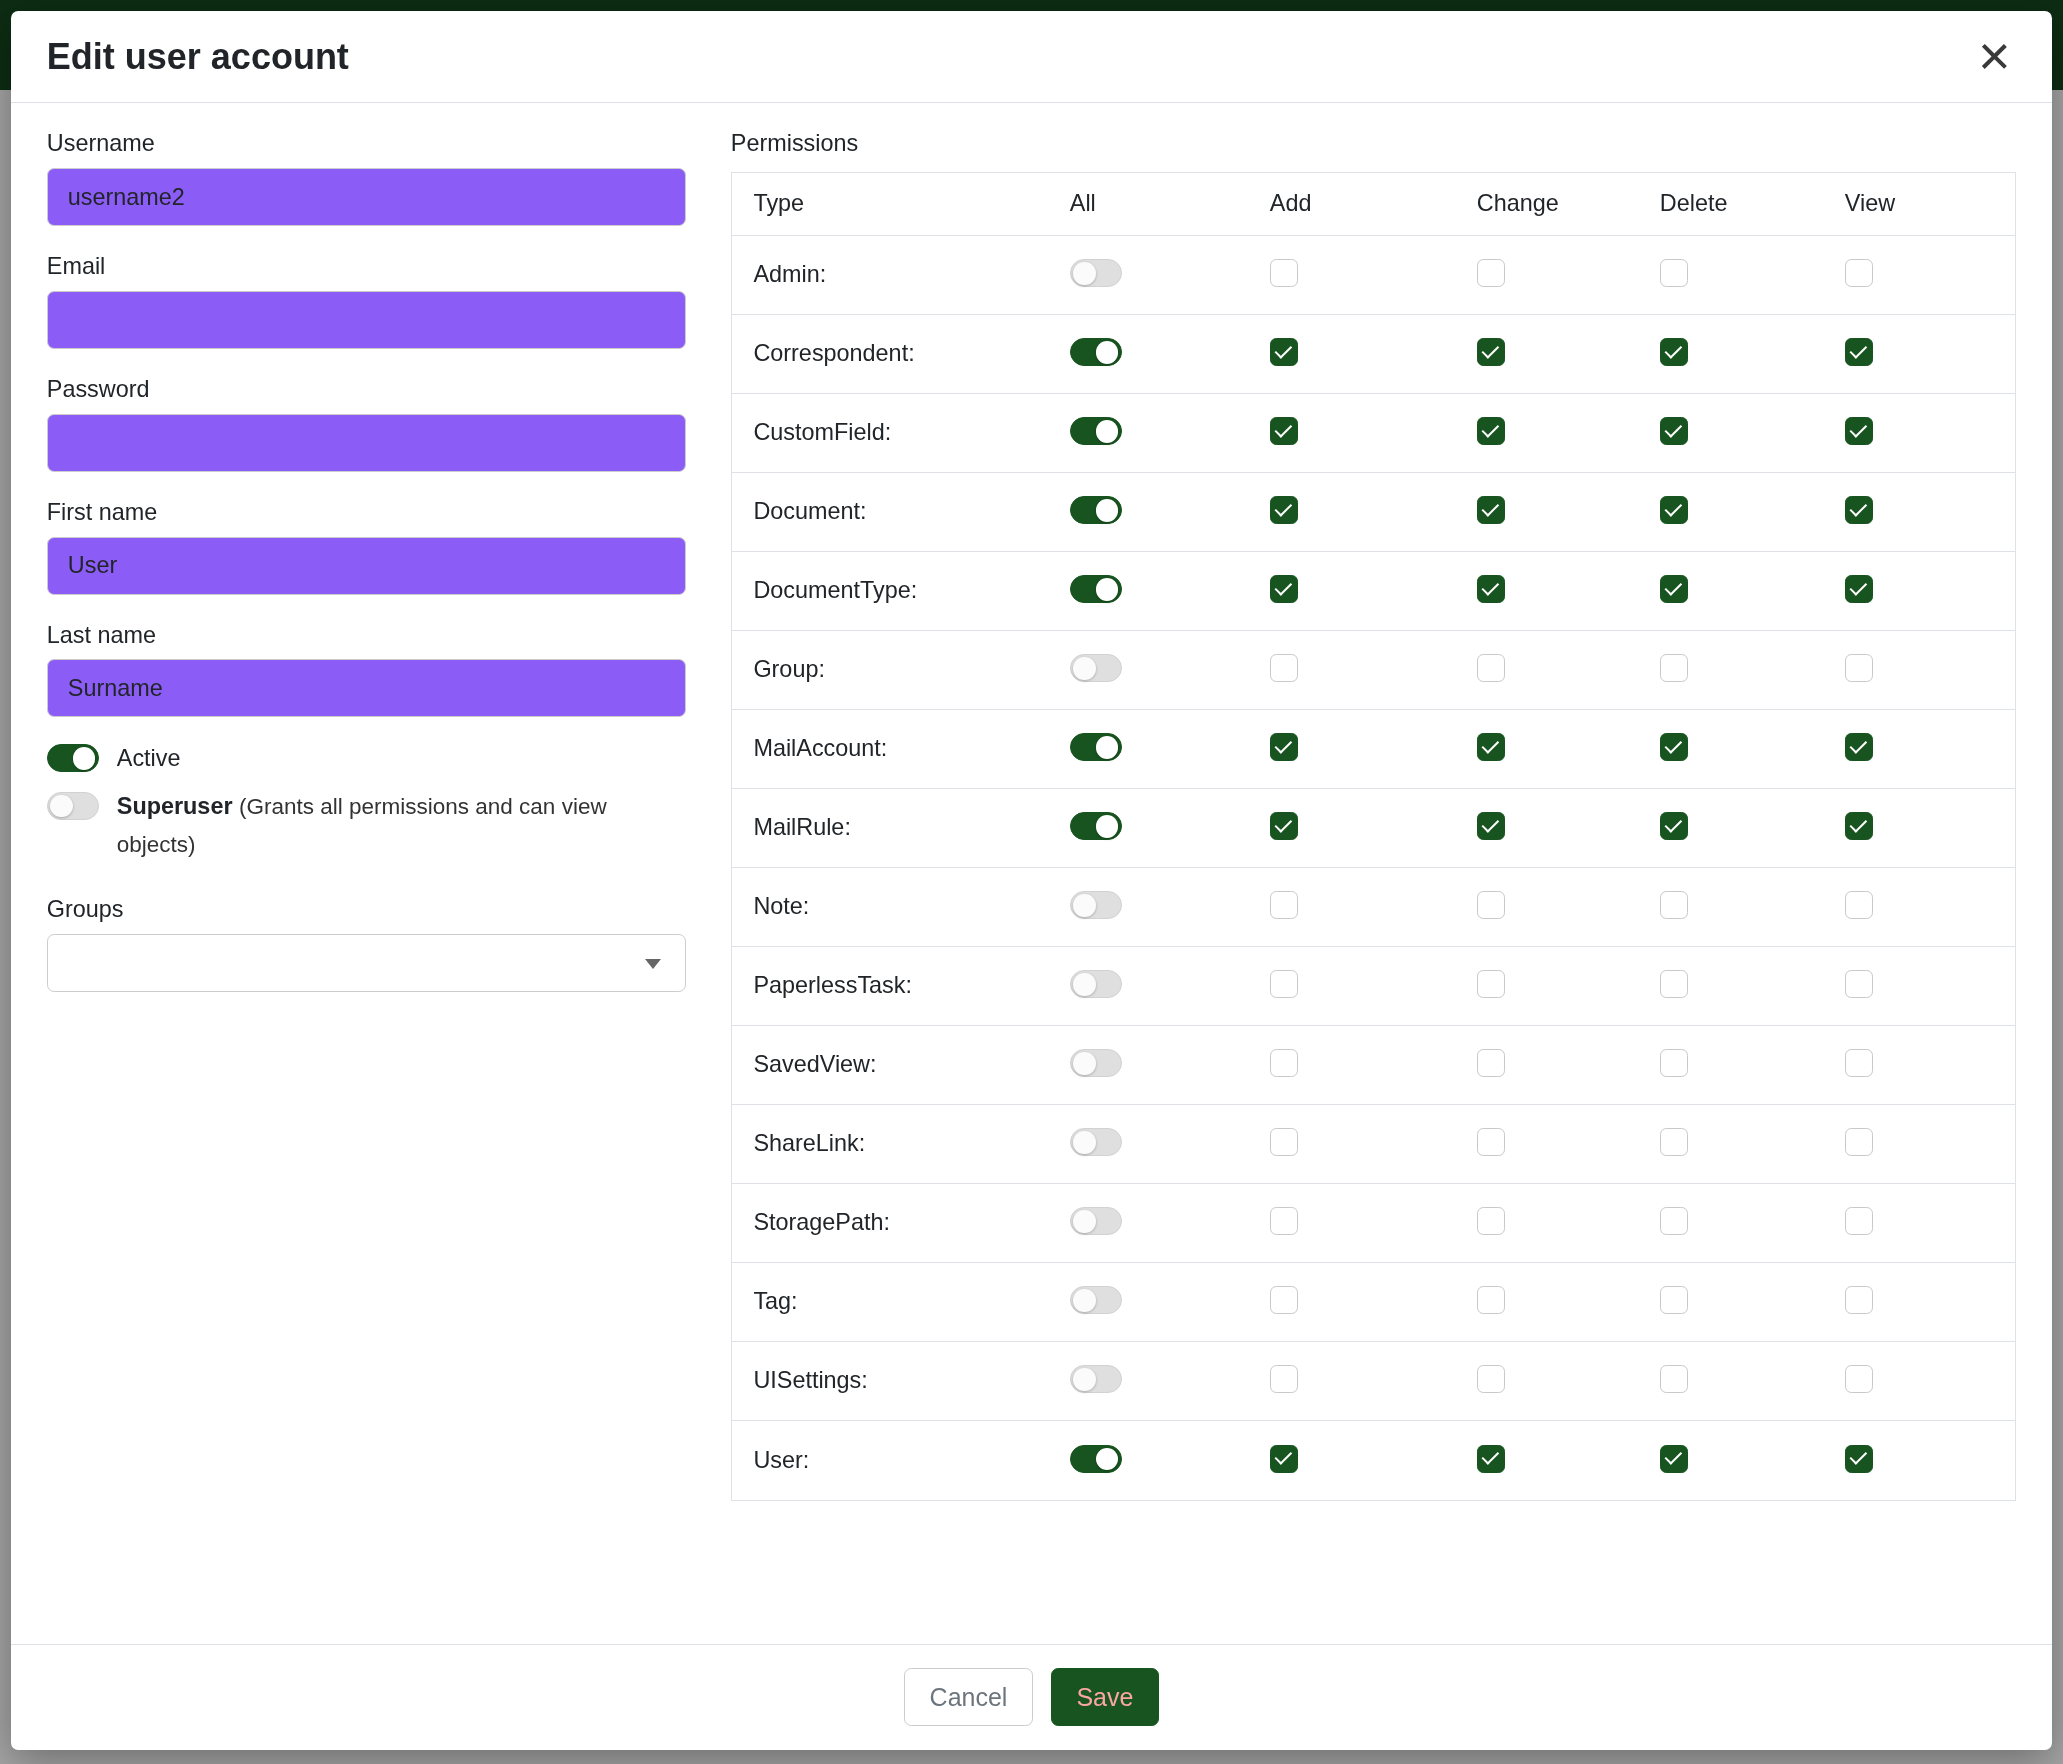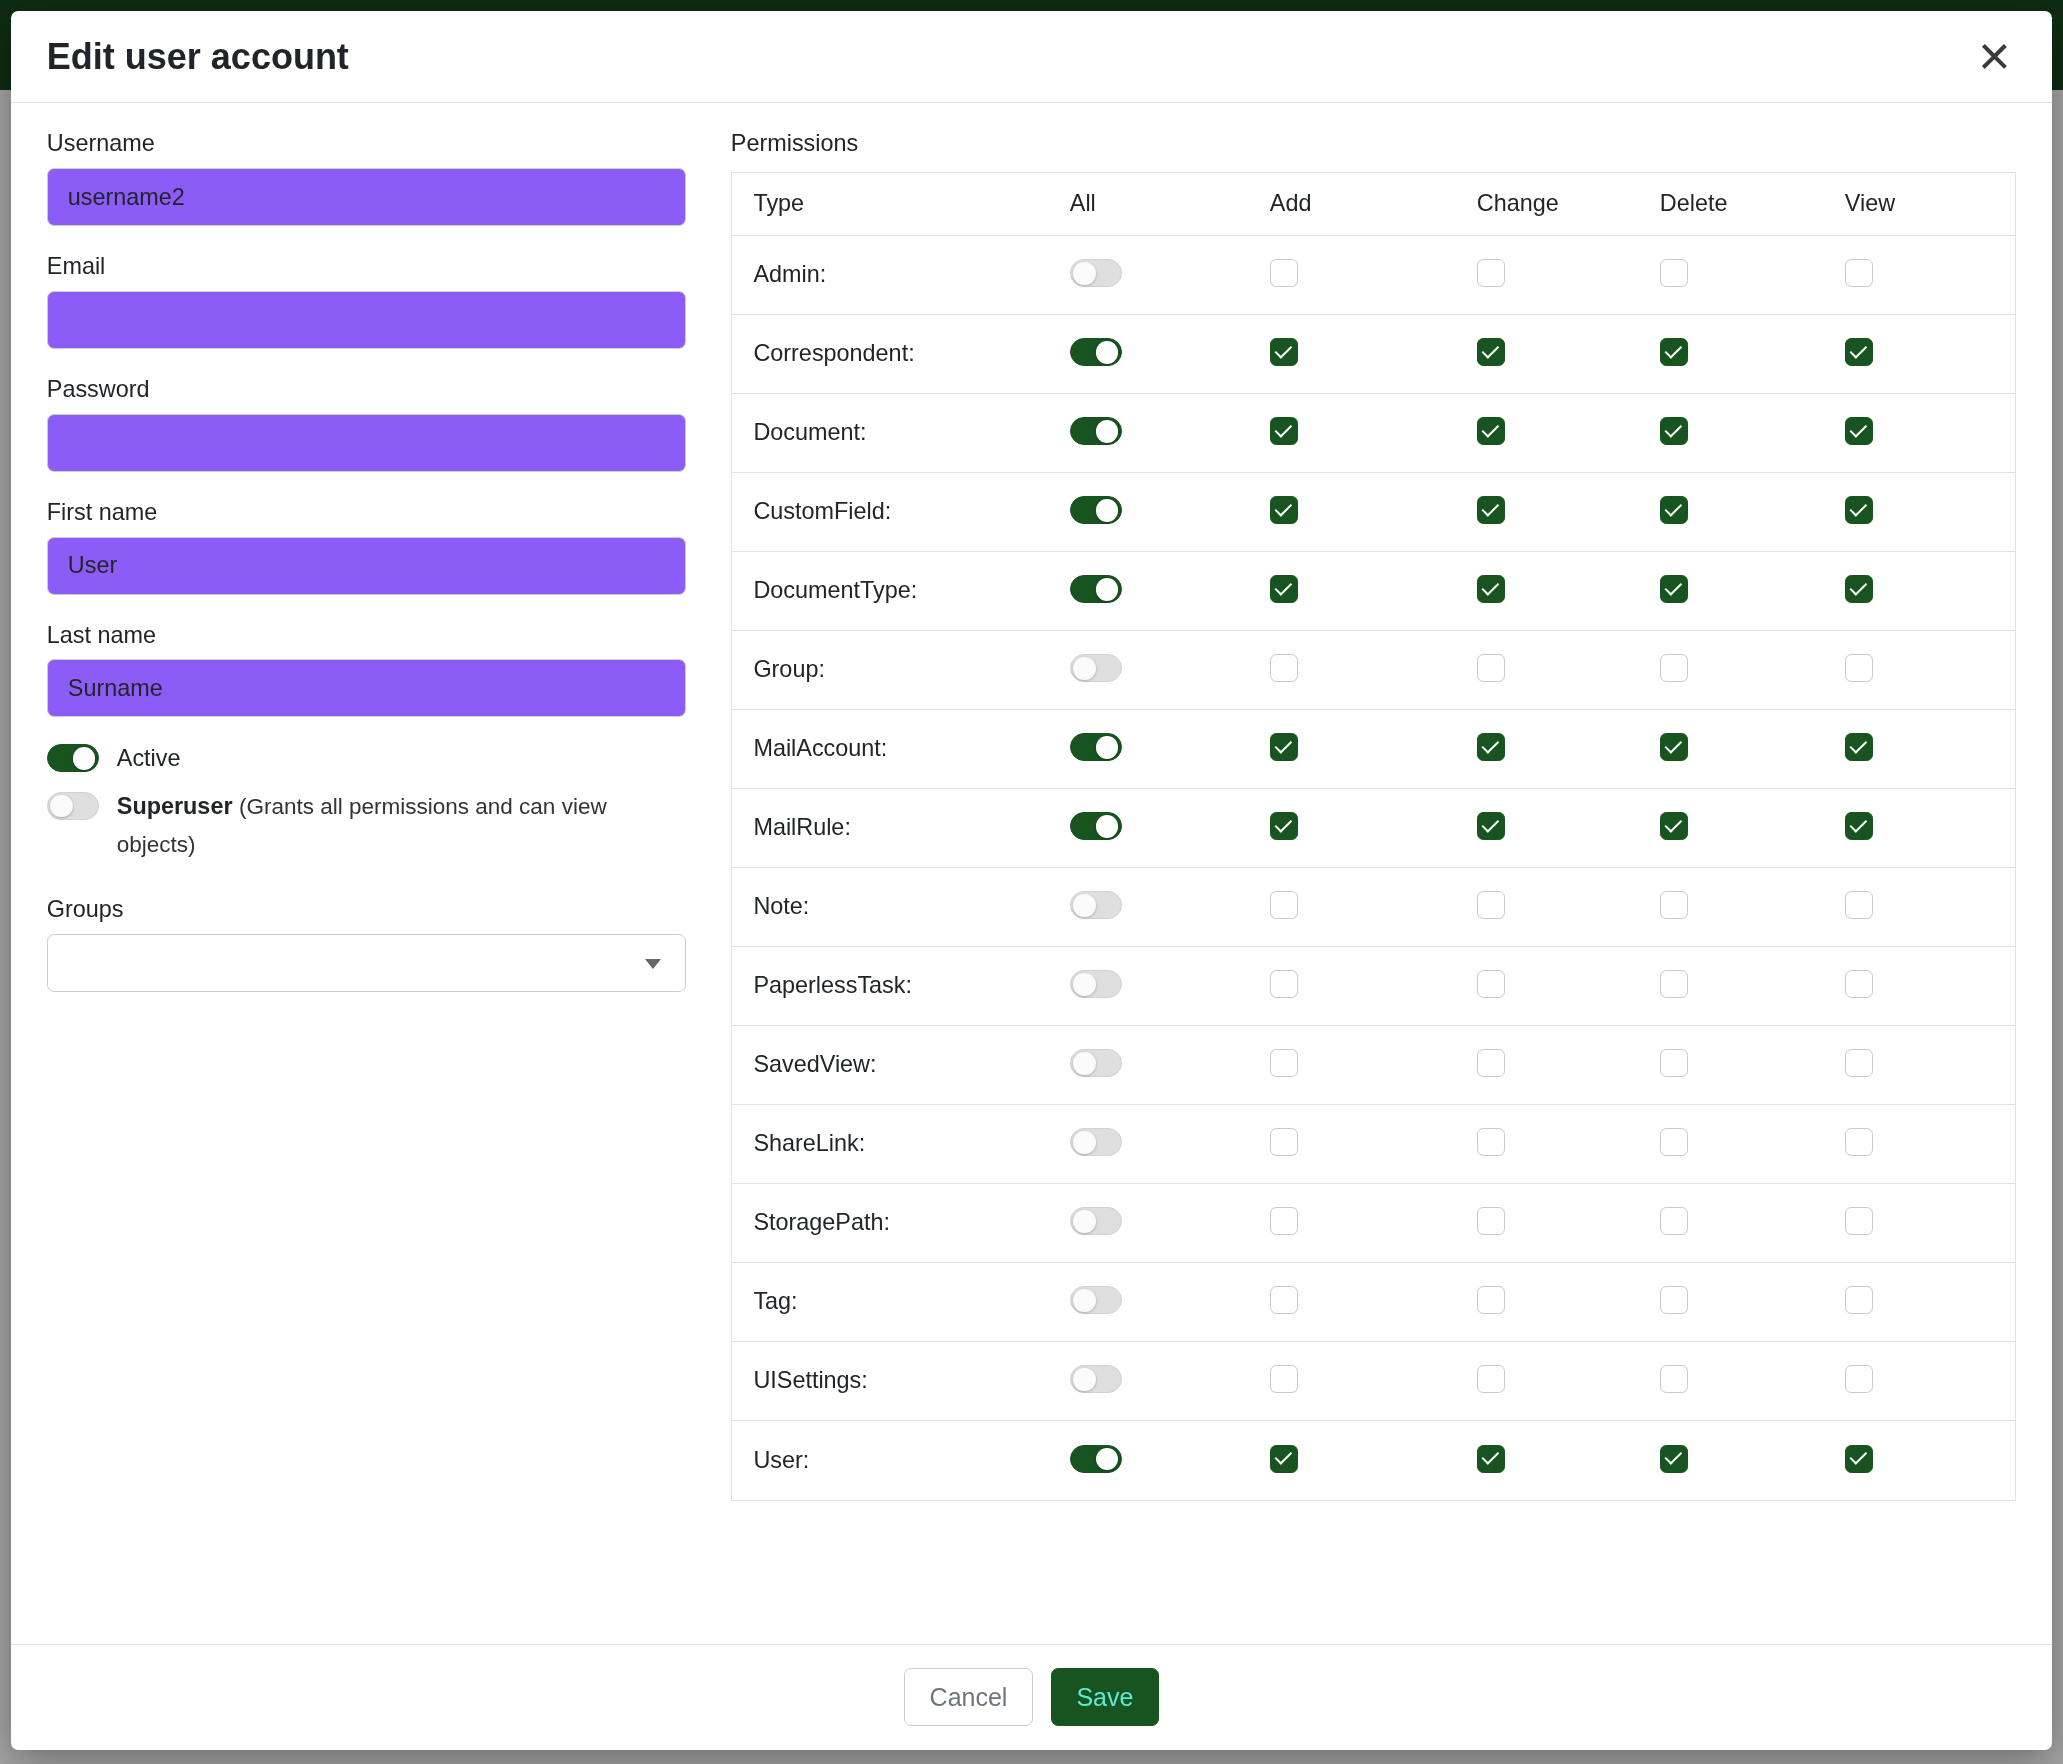--- a/index.html
+++ b/index.html
@@ -186,21 +186,21 @@
     gap: 18px;
   }
   .btn {
     font-size: 25px;
     border-radius: 7.2px;
     padding: 13.5px 25px;
     font-family: inherit;
     cursor: pointer;
   }
   .btn-cancel { background: #fff; border: 0.9px solid #ccc; color: #6c757d; }
-  .btn-save { background: var(--accent, #17541f); border: 0.9px solid var(--accent, #17541f); color: #5eead4; padding-left: 24px; }
+  .btn-save { background: var(--accent, #17541f); border: 0.9px solid var(--accent, #17541f); color: #fca5a5; padding-left: 24px; }
 </style>
 </head>
 <body>
 
 <div class="app-bar" style="background: rgb(13, 45, 19);"></div>
 
 <div class="modal">
 
   <div class="modal-header">
     <h1 class="modal-title">Edit user account</h1>
@@ -283,30 +283,30 @@
   <div class="perm-grid perm-row">
     <div class="perm-type">Correspondent:</div>
     <div><span class="toggle on"></span></div>
     <div><span class="checkbox checked"></span></div>
     <div><span class="checkbox checked"></span></div>
     <div><span class="checkbox checked"></span></div>
     <div><span class="checkbox checked"></span></div>
   </div>
 
   <div class="perm-grid perm-row">
+    <div class="perm-type">CustomField:</div>
+    <div><span class="toggle on"></span></div>
+    <div><span class="checkbox checked"></span></div>
+    <div><span class="checkbox checked"></span></div>
+    <div><span class="checkbox checked"></span></div>
+    <div><span class="checkbox checked"></span></div>
+  </div>
+
+  <div class="perm-grid perm-row">
     <div class="perm-type">Document:</div>
-    <div><span class="toggle on"></span></div>
-    <div><span class="checkbox checked"></span></div>
-    <div><span class="checkbox checked"></span></div>
-    <div><span class="checkbox checked"></span></div>
-    <div><span class="checkbox checked"></span></div>
-  </div>
-
-  <div class="perm-grid perm-row">
-    <div class="perm-type">CustomField:</div>
     <div><span class="toggle on"></span></div>
     <div><span class="checkbox checked"></span></div>
     <div><span class="checkbox checked"></span></div>
     <div><span class="checkbox checked"></span></div>
     <div><span class="checkbox checked"></span></div>
   </div>
 
   <div class="perm-grid perm-row">
     <div class="perm-type">DocumentType:</div>
     <div><span class="toggle on"></span></div>

